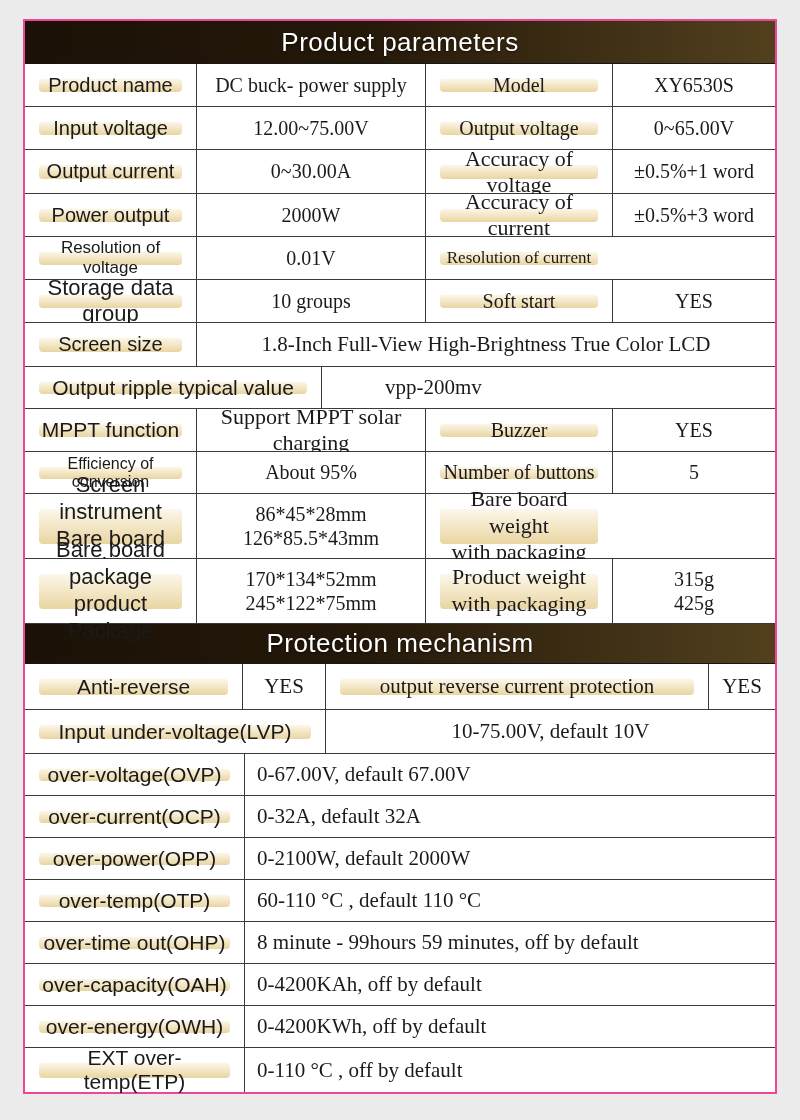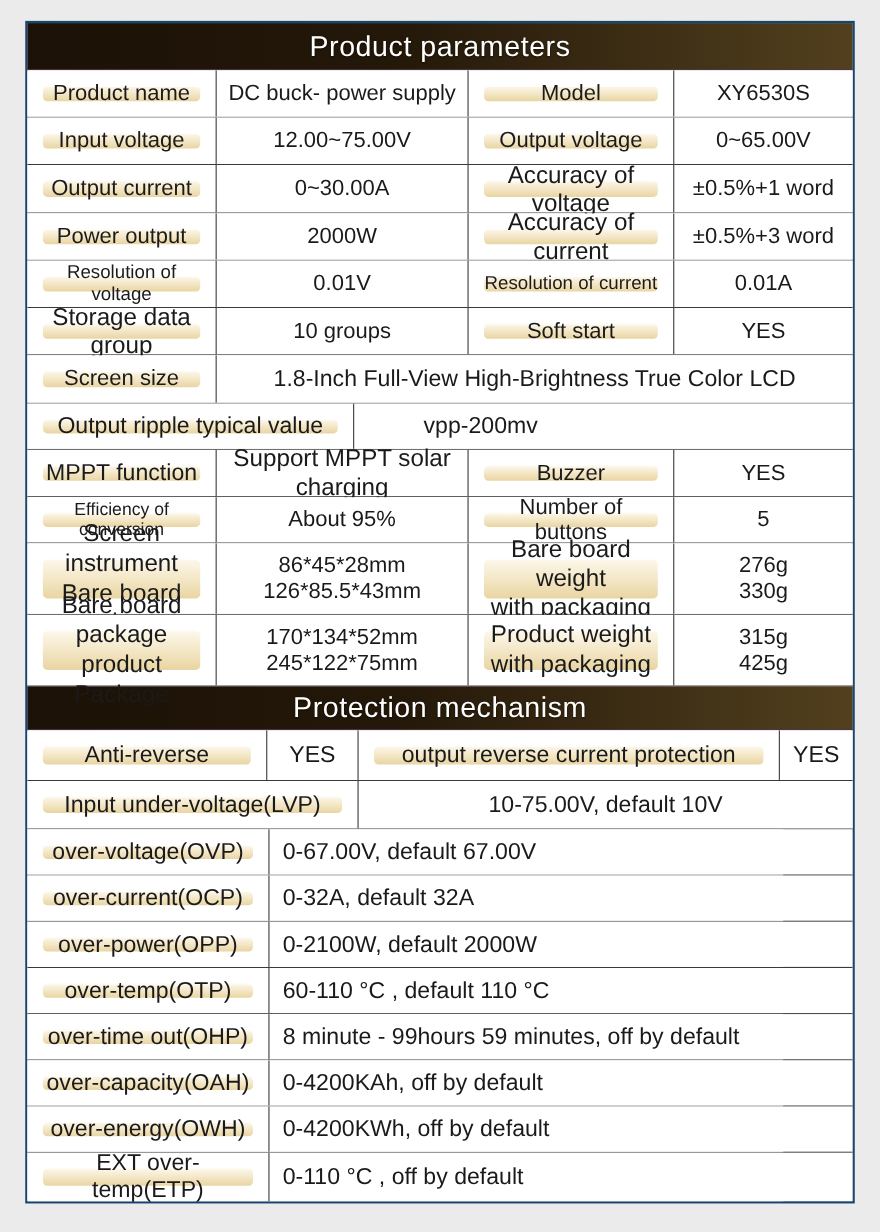--- a/index.html
+++ b/index.html
@@ -2,35 +2,35 @@
 <html><head>
 <meta charset="utf-8">
 <style>
   html,body{margin:0;padding:0;}
   .page{
     width:800px;height:1120px;background:#ebebeb;position:relative;
     font-family:"Liberation Sans",sans-serif;color:#1a1a1a;
   }
   .tbl{
     position:absolute;left:23px;top:19px;width:750px;
-    border:2px solid #0c4a6e;background:#f9a8d4;
+    border:2px solid #ec4899;background:#1d4ed8;
   }
   .hdr{
     box-sizing:border-box;display:flex;align-items:center;justify-content:center;
     background:linear-gradient(90deg,#1b1106 0%,#241809 45%,#52401e 100%);
     color:#fff;font-size:26px;letter-spacing:.5px;
     text-shadow:0 1px 2px rgba(0,0,0,.55);
     border-bottom:1px solid #161616;
   }
   .row{box-sizing:border-box;display:flex;border-bottom:1px solid #3a3a3a;background:#fff;}
   .row.last{border-bottom:none;}
   .h40{height:40px}.h42{height:42px}.h43{height:43px}.h44{height:44px}.h46{height:46px}.h65{height:65px}
   .cell{box-sizing:border-box;display:flex;align-items:center;justify-content:center;
         text-align:center;font-size:20px;}
-  .cell + .cell{border-left:1px solid #3a3a3a;}
+  .cell + .cell{border-left:1px solid #3a3a3a;font-family:Liberation Serif, serif;}
   .lab{background:#fff;padding:0;}
   .labin{
     flex:1;align-self:stretch;margin:14px;border-radius:4px;
     display:flex;align-items:center;justify-content:center;text-align:center;
     background:linear-gradient(180deg,#fcf8ec 0%,#f5e9cb 45%,#e9d5a2 100%);
     box-shadow:inset 0 1px 0 rgba(255,255,255,.85);
   }
   .labin.two, .val.two{flex-direction:column;line-height:1.22;}
   .val{background:#fff;}
   .vleft{justify-content:flex-start;padding-left:12px;text-align:left;}
@@ -100,21 +100,20 @@
     </div>
 
     <div class="row h43">
       <div class="cell lab c1">
           <span class="labin fs17">Resolution of voltage</span>
         </div>
       <div class="cell val c2">0.01V</div>
       <div class="cell lab c3">
           <span class="labin fs17">Resolution of current</span>
         </div>
-      <div class="cell val c4">0.01A</div>
     </div>
 
     <div class="row h43">
       <div class="cell lab c1">
           <span class="labin fs18">Storage data group</span>
         </div>
       <div class="cell val c2">10 groups</div>
       <div class="cell lab c3">
           <span class="labin">Soft start</span>
         </div>
@@ -167,24 +166,20 @@
       <div class="cell val two c2">
         <span>86*45*28mm</span>
         <span>126*85.5*43mm</span>
       </div>
       <div class="cell lab c3">
         <span class="labin two fs18">
           <span>Bare board weight</span>
           <span>with packaging</span>
         </span>
       </div>
-      <div class="cell val two c4">
-        <span>276g</span>
-        <span>330g</span>
-      </div>
     </div>
 
     <div class="row h65">
       <div class="cell lab c1">
         <span class="labin two fs18">
           <span>Bare board package</span>
           <span>product Package</span>
         </span>
       </div>
       <div class="cell val two c2">

